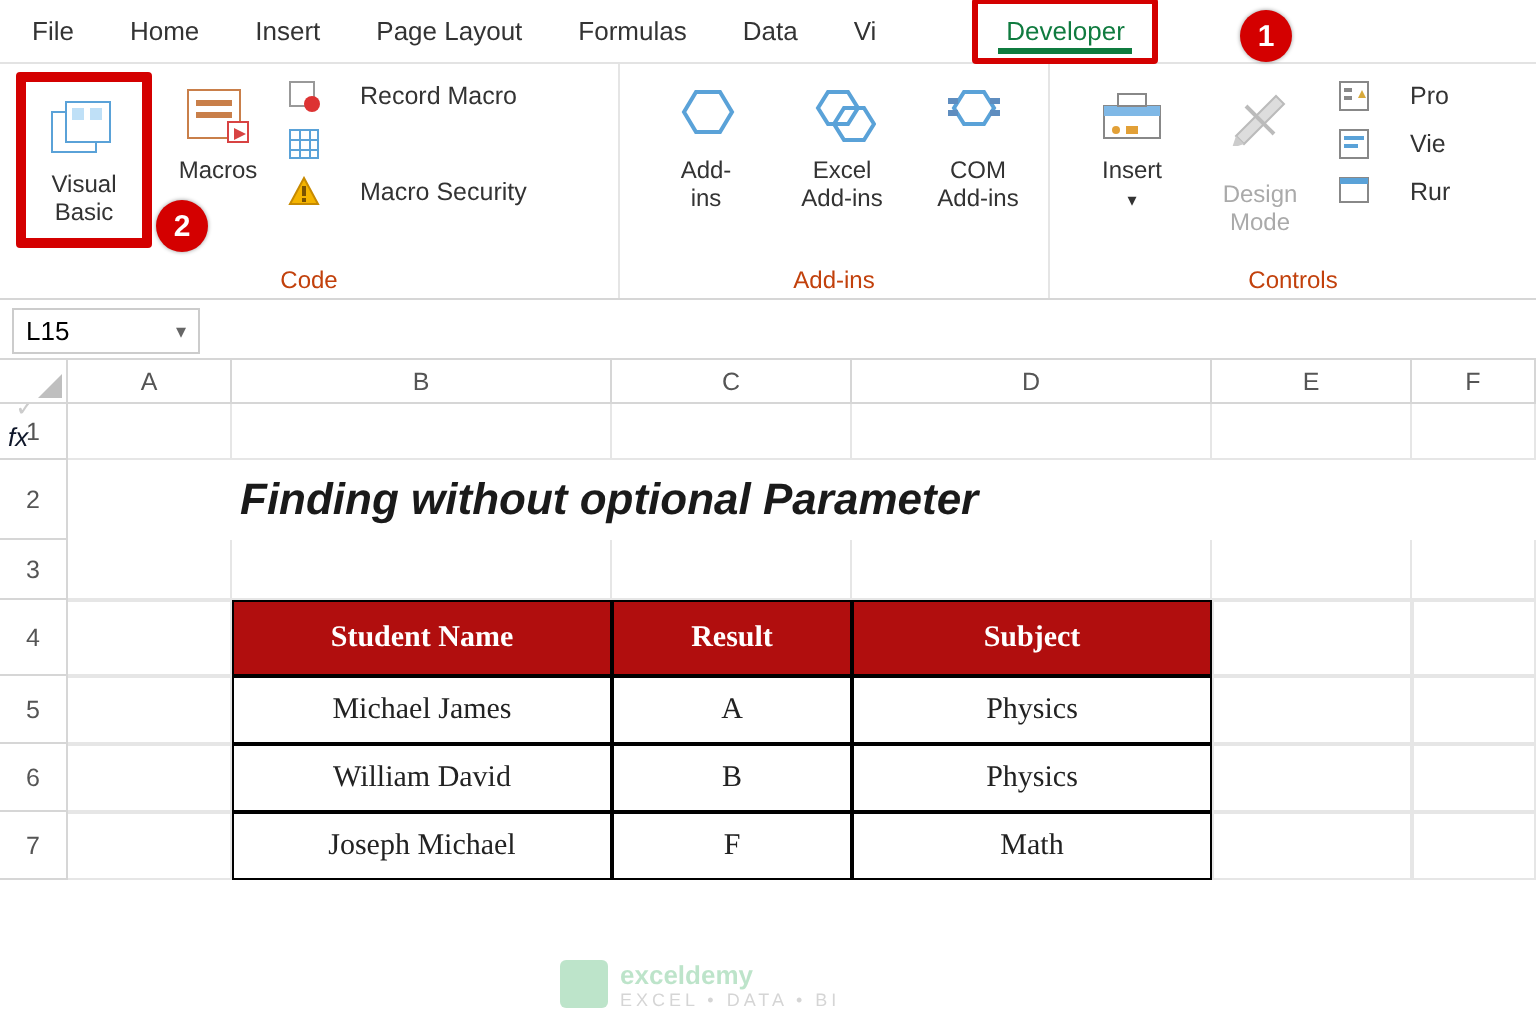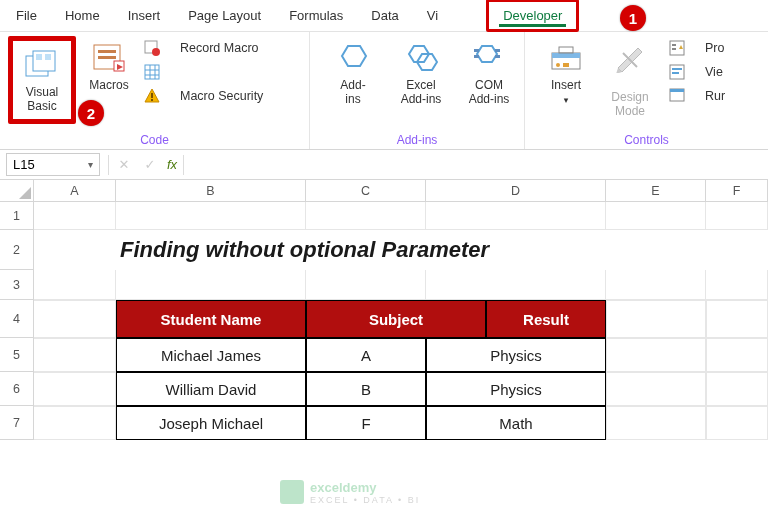--- a/index.html
+++ b/index.html
@@ -9,42 +9,42 @@
 .menubar { display: flex; align-items: center; height: 32px; background: #fff; padding: 0 2px; font-size: 13px; border-bottom: 1px solid #e3e3e3; }
 .menubar .tab { padding: 6px 14px; cursor: pointer; color: #333; position: relative; }
 .menubar .tab.active { color: #0f7b3f; }
 .menubar .tab.active::after { content:""; position:absolute; left:10px; right:10px; bottom:2px; height:3px; background:#0f7b3f; }
 .dev-box { border: 3px solid #d40000; border-radius: 2px; }
 
 
 .ribbon { display: flex; height: 118px; background: #fff; border-bottom: 1px solid #d6d6d6; }
 .group { border-right: 1px solid #e5e5e5; padding: 4px 8px 2px; display: flex; flex-direction: column; justify-content: space-between; }
 .group-body { display: flex; gap: 6px; align-items: flex-start; }
-.group-label { text-align: center; font-size: 12px; color: #8b5cf6; padding-top: 2px; }
+.group-label { text-align: center; font-size: 12px; color: #c2410c; padding-top: 2px; }
 .bigbtn { display: flex; flex-direction: column; align-items: center; padding: 4px 4px; font-size: 12px; color: #333; text-align: center; min-width: 54px; }
 .bigbtn .lines { line-height: 14px; }
 .bigbtn.disabled { color: #aaa; gap: 12px; }
 .icon-lg { width: 36px; height: 36px; display:flex; align-items:center; justify-content:center; margin-bottom:2px; }
 .vstack { display: flex; flex-direction: column; gap: 4px; }
 .smallbtn { display: flex; align-items: center; gap: 20px; font-size: 12.5px; color: #333; padding: 2px 2px; white-space: nowrap; }
 .smallbtn .ic { width:16px; height:16px; display:inline-flex; align-items:center; justify-content:center; }
 
 .vb-box { border: 5px solid #d40000; border-radius: 2px; padding: 2px; }
 
 
 .marker { width: 26px; height: 26px; border-radius: 50%; background:#d40000; color:#fff; display:flex; align-items:center; justify-content:center; font-weight:bold; font-size:15px; position:absolute; box-shadow:0 0 2px rgba(0,0,0,.4); }
 .m1 { top: 5px; left: 620px; }
 .m2 { top: 100px; left: 78px; }
 
 
-.fbar { display:flex; align-items:center; height:30px; border-bottom:1px solid #d6d6d6; font-size:13px; }
+.fbar { display:flex; height:30px; border-bottom:1px solid #d6d6d6; font-size:13px;flex-direction:column; }
 .namebox { width:94px; border:1px solid #ccc; margin:4px 6px; padding:3px 6px; display:flex; align-items:center; justify-content:space-between; }
 .namebox .dd { color:#666; font-size:10px; }
 .fbar .fx-btn { width:26px; text-align:center; color:#888; }
-.fbar .fx-label { font-style: italic; padding: 0 4px; color:#4d7c0f; }
+.fbar .fx-label { font-style: italic; padding: 0 4px; color:#0f172a; }
 .fbar .sep { width:1px; height:20px; background:#ddd; margin:0 2px; }
 .fbar input { border:none; flex:1; padding:4px 8px; font-size:13px; outline:none; }
 
 
 .grid-wrap { position: relative; }
 .colheads { display:flex; height:22px; background:#fff; border-bottom:1px solid #d6d6d6; }
 .ch { border-right:1px solid #d6d6d6; text-align:center; font-size:12.5px; color:#555; line-height:22px; }
 .triangle { width:34px; border-right:1px solid #d6d6d6; position:relative; }
 .triangle::after { content:""; position:absolute; right:2px; bottom:2px; width:0;height:0; border-style:solid; border-width:0 0 12px 12px; border-color: transparent transparent #bfbfbf transparent; }
 
@@ -57,21 +57,21 @@
 .wA{width:82px} .wB{width:190px} .wC{width:120px} .wD{width:180px} .wE{width:100px} .wF{width:62px}
 
 
 
 .title-cell { font-size: 22px; font-weight: bold; font-style: italic; color:#1a1a1a; justify-content:flex-start; padding-left:4px; }
 .title-row .cell { border-right:1px solid transparent; border-bottom:1px solid transparent; }
 
 
 .th-cell { background:#b10e0e; color:#fff; font-weight:bold; font-size:15px; }
 .td-cell { font-size:15px; color:#222; }
-.tbl .cell { border:1px solid #000; }
+.tbl .cell { border:1px solid #000;font-family:Liberation Serif, serif; }
 .tbl .wA, .tbl .wE, .tbl .wF { border:1px solid #e6e6e6; border-left:none; }
 
 
 .wm { position:absolute; left:280px; top:480px; opacity:.35; font-size:13px; color:#46b36a; display:flex; align-items:flex-start; gap:6px; pointer-events:none; }
 .wm .logo { width:24px; height:24px; background:#46b36a; border-radius:3px; position:relative; }
 .wm .sub { font-size:9px; letter-spacing:2px; color:#888; }
 
 svg { display:block; }
 </style>
 </head>
@@ -307,22 +307,22 @@
       <div class="cell wC"></div>
       <div class="cell wD"></div>
       <div class="cell wE"></div>
       <div class="cell wF"></div>
   </div>
 
   <div class="row tbl" style="height:38px">
     <div class="rh">4</div>
     <div class="cell wA" style="border:1px solid #e6e6e6;border-left:none"></div>
     <div class="cell th-cell wB">Student Name</div>
+    <div class="cell th-cell wC">Result</div>
     <div class="cell th-cell wD">Subject</div>
-    <div class="cell th-cell wC">Result</div>
     <div class="cell wE" style="border:1px solid #e6e6e6"></div>
     <div class="cell wF" style="border:1px solid #e6e6e6"></div>
   </div>
 
   <div class="row tbl">
     <div class="rh">5</div>
     <div class="cell wA" style="border:1px solid #e6e6e6;border-left:none"></div>
     <div class="cell td-cell wB">Michael James</div>
     <div class="cell td-cell wC">A</div>
     <div class="cell td-cell wD">Physics</div>

